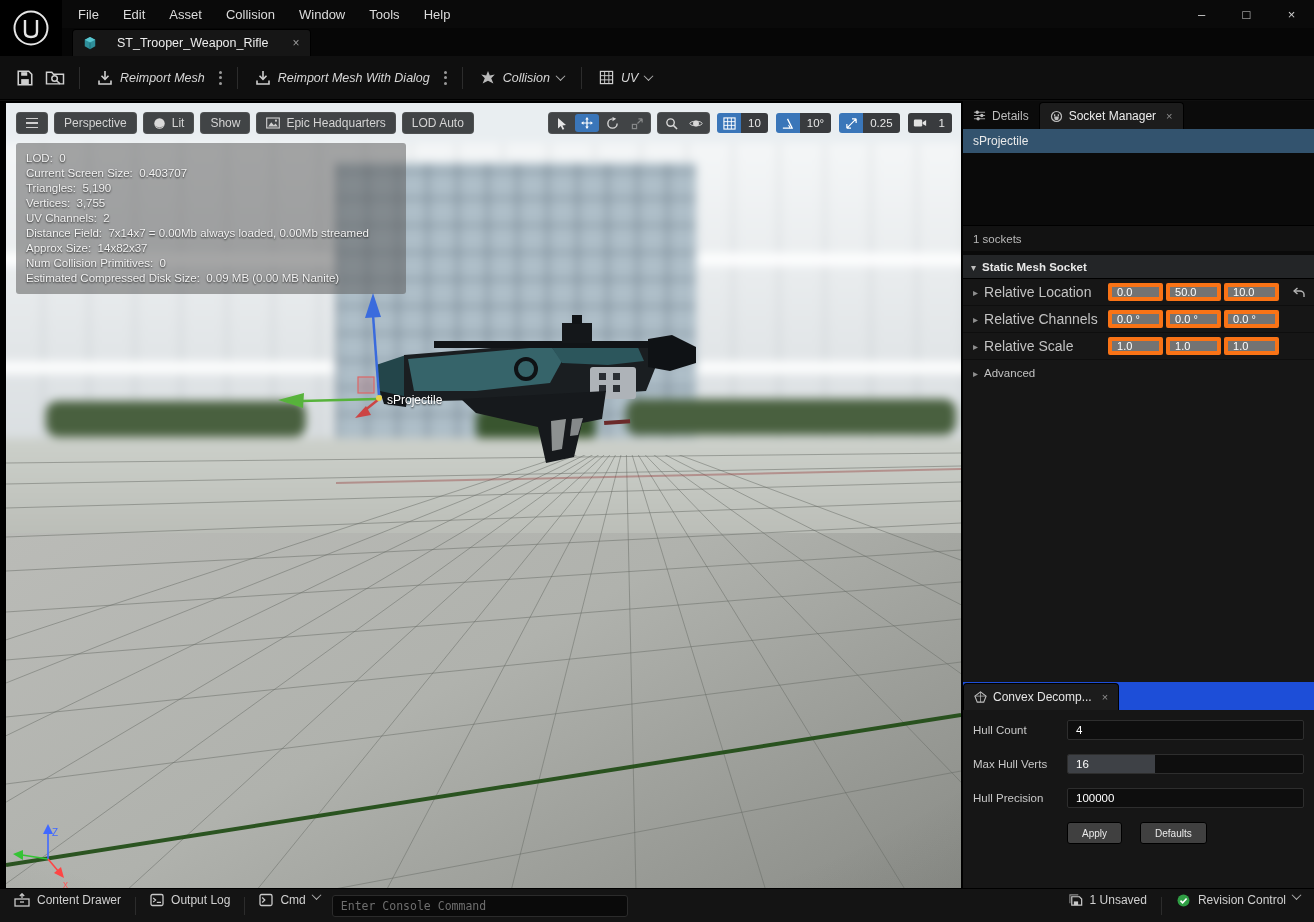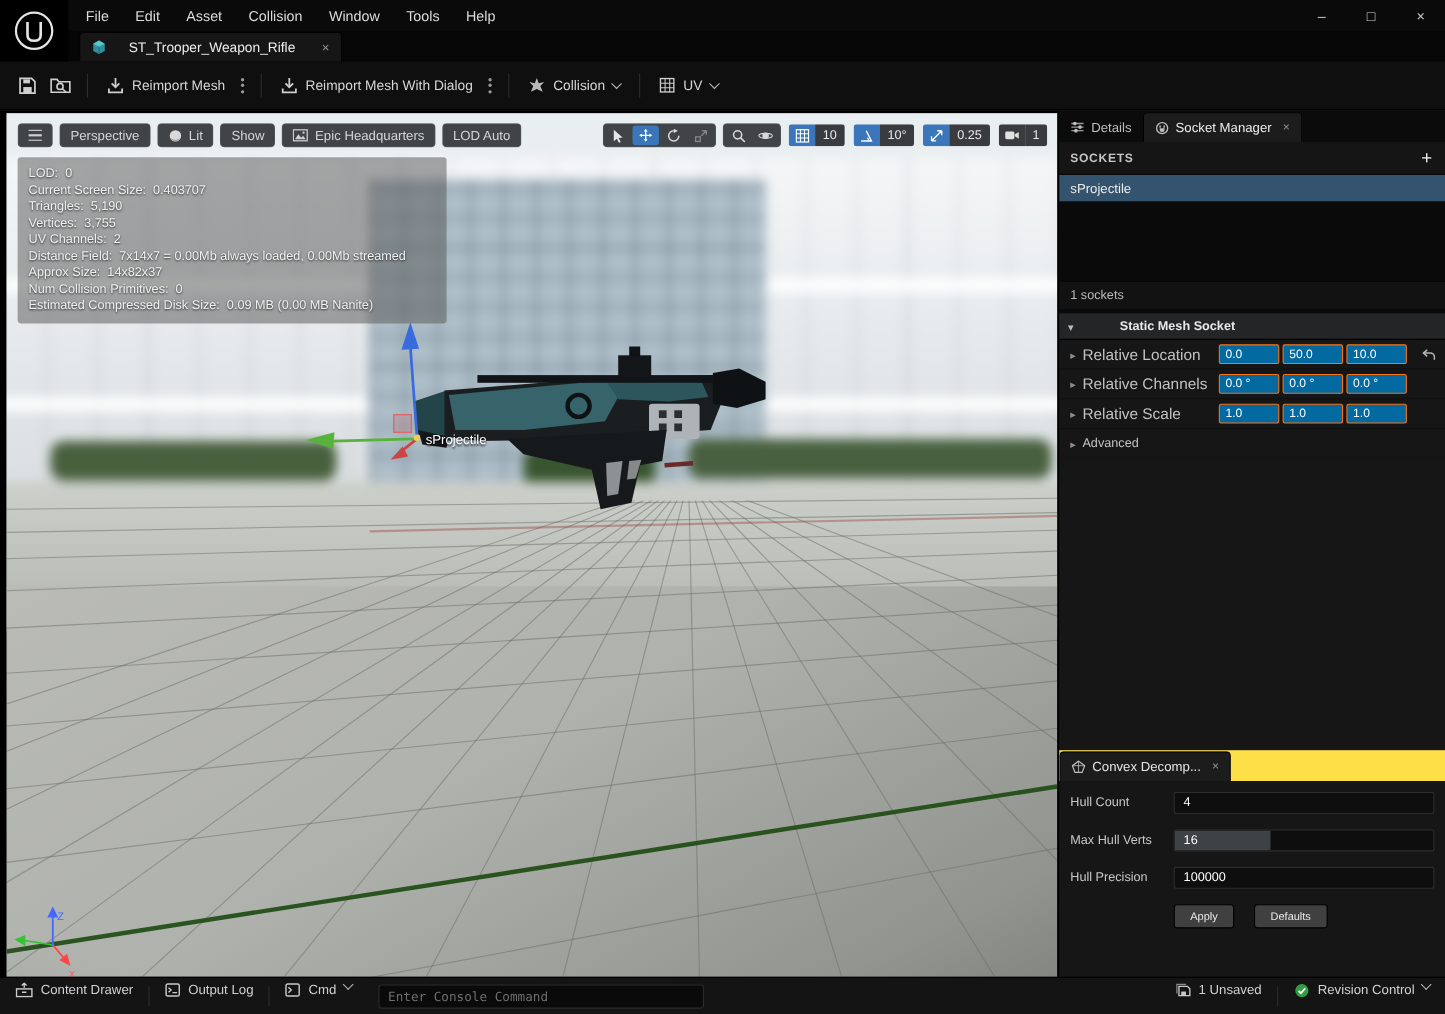--- a/index.html
+++ b/index.html
@@ -18,21 +18,21 @@
   .win-controls { position:absolute; right:0; top:0; height:28px; display:flex; }
   .win-btn { width:45px; height:28px; display:flex; align-items:center; justify-content:center; color:#cfcfcf; font-size:13px; }
   .logo-box { position:absolute; left:0; top:0; width:62px; height:56px; background:#000; display:flex; align-items:center; justify-content:center; z-index:5; }
 
   
   .tabbar { position:absolute; top:28px; left:0; right:0; height:28px; background:#060606; display:flex; align-items:flex-end; padding-left:72px; }
   .asset-tab { height:27px; display:flex; align-items:center; gap:20px; padding:0 10px; background:#161616; border:1px solid #000; border-bottom:none; border-radius:4px 4px 0 0; color:#ececec; font-size:12.5px; }
   .asset-tab .tclose { color:#9a9a9a; font-size:12px; margin-left:4px; }
 
   
-  .toolbar { position:absolute; top:56px; left:0; right:0; height:44px; background:#0f0f0f; border-bottom:1px solid #000; display:flex; align-items:center; padding-left:10px; }
+  .toolbar { position:absolute; top:56px; left:0; right:0; height:44px; background:#0f0f0f; border-bottom:1px solid #000; display:flex; align-items:center; padding-left:10px;font-style:italic; }
   .ib { height:30px; min-width:30px; display:flex; align-items:center; justify-content:center; border-radius:4px; padding:0 4px; }
   .tb-btn { height:30px; display:flex; align-items:center; gap:7px; padding:0 8px; border-radius:4px; color:#d6d6d6; font-size:12.5px; }
   .kebab { display:inline-flex; flex-direction:column; gap:2.5px; padding:0 6px; height:30px; justify-content:center; }
   .kebab i { width:3px; height:3px; border-radius:50%; background:#9a9a9a; display:block; }
   .tb-sep { width:1px; height:22px; background:#2c2c2c; margin:0 9px; }
   .chev { width:7px; height:7px; border-right:1.6px solid #b0b0b0; border-bottom:1.6px solid #b0b0b0; transform:rotate(45deg) translate(-1px,-1px); display:inline-block; }
 
   
   .main { position:absolute; top:101px; left:0; right:0; bottom:34px; background:#000; display:flex; }
   .viewport { position:relative; flex:none; width:955px; margin:2px 0 0 6px; overflow:hidden; background:#a3a5a0; cursor:crosshair; }
@@ -79,50 +79,50 @@
   .rtab .tclose { color:#8f8f8f; margin-left:4px; font-size:11px; }
   .sockets-header { height:30px; background:#151515; display:flex; align-items:center; justify-content:space-between; padding:0 10px; border-bottom:1px solid #000; }
   .sockets-title { font-size:11px; font-weight:bold; letter-spacing:.6px; color:#c4c4c4; }
   .plus { color:#efefef; font-size:17px; line-height:17px; padding:0 2px; }
   .socket-list { height:96px; background:#0a0a0a; }
   .socket-row { height:24px; display:flex; align-items:center; padding:0 10px; color:#eaeaea; font-size:12px; }
   .socket-row.selected { background:#33536e; }
   .socket-count { height:26px; background:#121212; border-top:1px solid #000; display:flex; align-items:center; padding:0 10px; color:#b8b8b8; font-size:11.5px; }
   .panel-gap { height:4px; background:#0a0a0a; }
   .section-header { height:24px; background:#232527; border-bottom:1px solid #000; display:flex; align-items:center; gap:6px; padding:0 8px; }
-  .section-header .lbl { font-size:11.5px; font-weight:bold; color:#e8e8e8;margin-left:36px; }
+  .section-header .lbl { font-size:11.5px; font-weight:bold; color:#e8e8e8; }
   .tri-d::before { content:"▾"; color:#bdbdbd; font-size:10px; }
   .tri-r::before { content:"▸"; color:#8f8f8f; font-size:10px; }
   .prow { height:27px; display:flex; align-items:center; padding:0 6px 0 10px; gap:6px; border-bottom:1px solid rgba(0,0,0,.35); background:#161616; }
   .plabel { width:118px; font-size:14px; color:#c2c2c2; }
   .pvals { display:flex; gap:3px; flex:1; }
-  .pval { width:55px; height:18px; background:#0369a1; border:1px solid #f97316; border-radius:2px; display:flex; align-items:center; padding:0 5px; color:#fff; font-size:11px; }
+  .pval { width:55px; height:18px; background:#737373; border:4px solid #f97316; border-radius:2px; display:flex; align-items:center; padding:0 5px; color:#fff; font-size:11px; }
   .resetbtn { width:18px; display:flex; justify-content:center; }
   .advrow { height:26px; display:flex; align-items:center; gap:6px; padding:0 10px; background:#161616; }
   .advrow .lbl { font-size:11.5px; color:#c2c2c2; }
   .rspacer { flex:1; background:#161616; }
 
   
-  .ctabs { height:28px; background:#fde047; display:flex; align-items:flex-end; }
+  .ctabs { height:28px; background:#1d4ed8; display:flex; align-items:flex-end; }
   .ctab { height:27px; display:flex; align-items:center; gap:6px; padding:0 10px; background:#1c1c1c; color:#e4e4e4; font-size:12px; border:1px solid #000; border-bottom:none; border-radius:4px 4px 0 0; }
   .ctab .tclose { color:#8f8f8f; margin-left:4px; font-size:11px; }
   .cbody { background:#161616; padding:10px 10px 44px 10px; }
   .crow { display:flex; align-items:center; margin-bottom:14px; }
   .clabel { width:94px; font-size:11.5px; color:#c8c8c8; flex:none; }
   .cfield { position:relative; flex:1; height:20px; background:#0e0e0e; border:1px solid #2e2e2e; border-radius:2px; overflow:hidden; }
   .cfill { position:absolute; left:0; top:0; bottom:0; background:#3e4146; }
   .cfield span { position:relative; display:flex; align-items:center; height:100%; padding:0 8px; color:#fff; font-size:11.5px; }
   .cbtns { display:flex; gap:18px; margin:2px 0 0 94px; }
   .cbtn { height:22px; padding:0 14px; background:#404040; border:1px solid #000; border-radius:3px; color:#eaeaea; font-size:10px; display:flex; align-items:center; }
 
   
   .statusbar { position:absolute; left:0; right:0; bottom:0; height:34px; background:#141414; border-top:1px solid #000; display:flex; align-items:center; padding:0 10px; }
   .sb-item { display:flex; gap:7px; color:#d0d0d0; font-size:12px; padding:0 4px; height:26px; border-radius:3px; }
   .sb-sep { width:1px; height:18px; background:#2c2c2c; margin:0 10px; }
-  .console { width:296px; height:22px; margin-left:20px; background:#0a0a0a; border:1px solid #2b2b2b; border-radius:3px; color:#bdbdbd; font-family:"DejaVu Sans Mono", monospace; font-size:11.5px; padding:0 8px; outline:none; }
+  .console { width:296px; height:22px; margin-left:8px; background:#0a0a0a; border:1px solid #2b2b2b; border-radius:3px; color:#bdbdbd; font-family:"DejaVu Sans Mono", monospace; font-size:11.5px; padding:0 8px; outline:none; }
   .console::placeholder { color:#6e6e6e; }
   .sb-spacer { flex:1; }
 </style>
 </head>
 <body>
 
 <div class="app">
 
   <div class="logo-box">
     <svg width="40" height="40" viewBox="0 0 40 40">
@@ -465,24 +465,20 @@
           <svg width="13" height="13" viewBox="0 0 14 14">
             <circle cx="7" cy="7" r="5.4" fill="none" stroke="#bdbdbd" stroke-width="1.3"></circle>
             <path d="M5 4.5v2.2 M9 4.5v2.2" stroke="#bdbdbd" stroke-width="1.4"></path>
             <path d="M4.6 7h4.8v1.6a2.4 2.4 0 0 1-4.8 0z" fill="#bdbdbd"></path>
           </svg>
           <span>Socket Manager</span>
           <span class="tclose">×</span>
         </div>
       </div>
 
-      <div class="sockets-header">
-        <span class="sockets-title">SOCKETS</span>
-        <span class="plus">+</span>
-      </div>
 
       <div class="socket-list">
         <div class="socket-row selected">sProjectile</div>
       </div>
 
       <div class="socket-count">1 sockets</div>
       <div class="panel-gap"></div>
 
       <div class="section-header">
         <span class="tri-d"></span>

